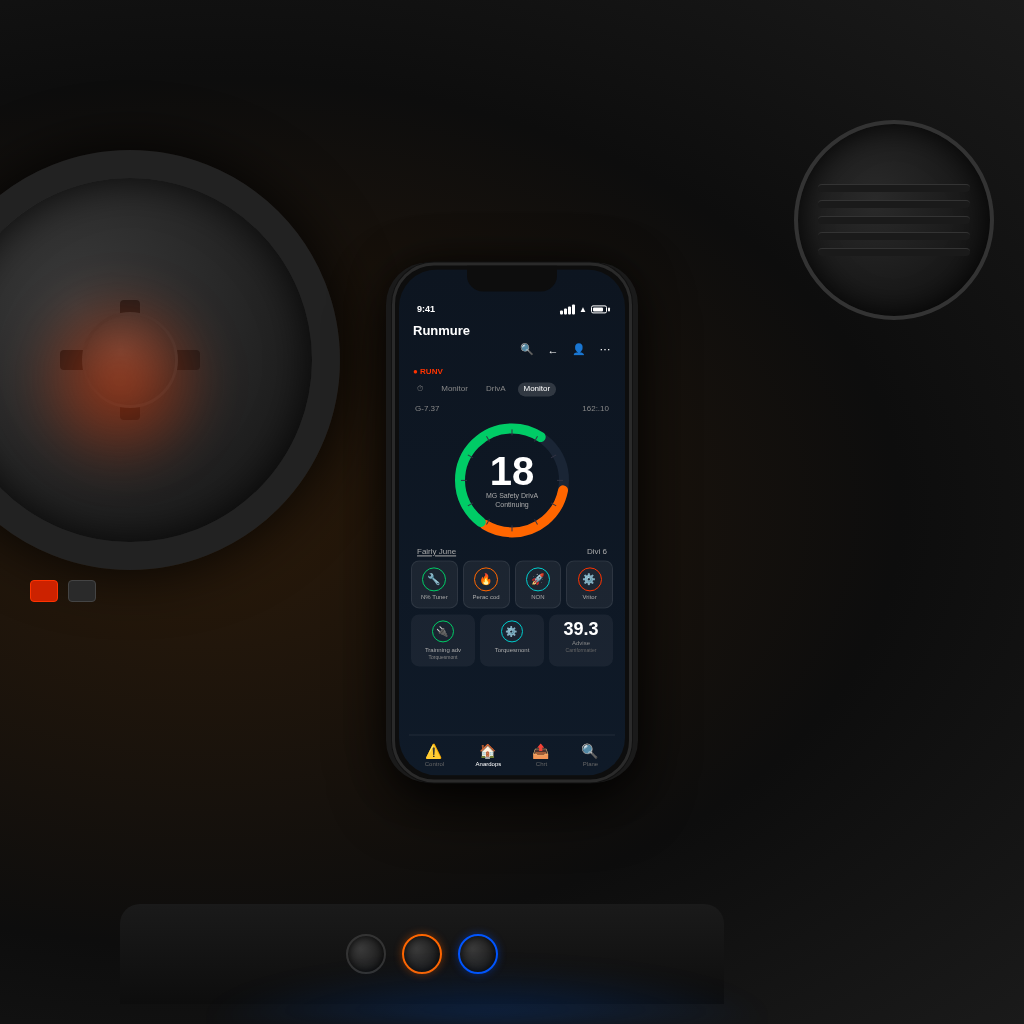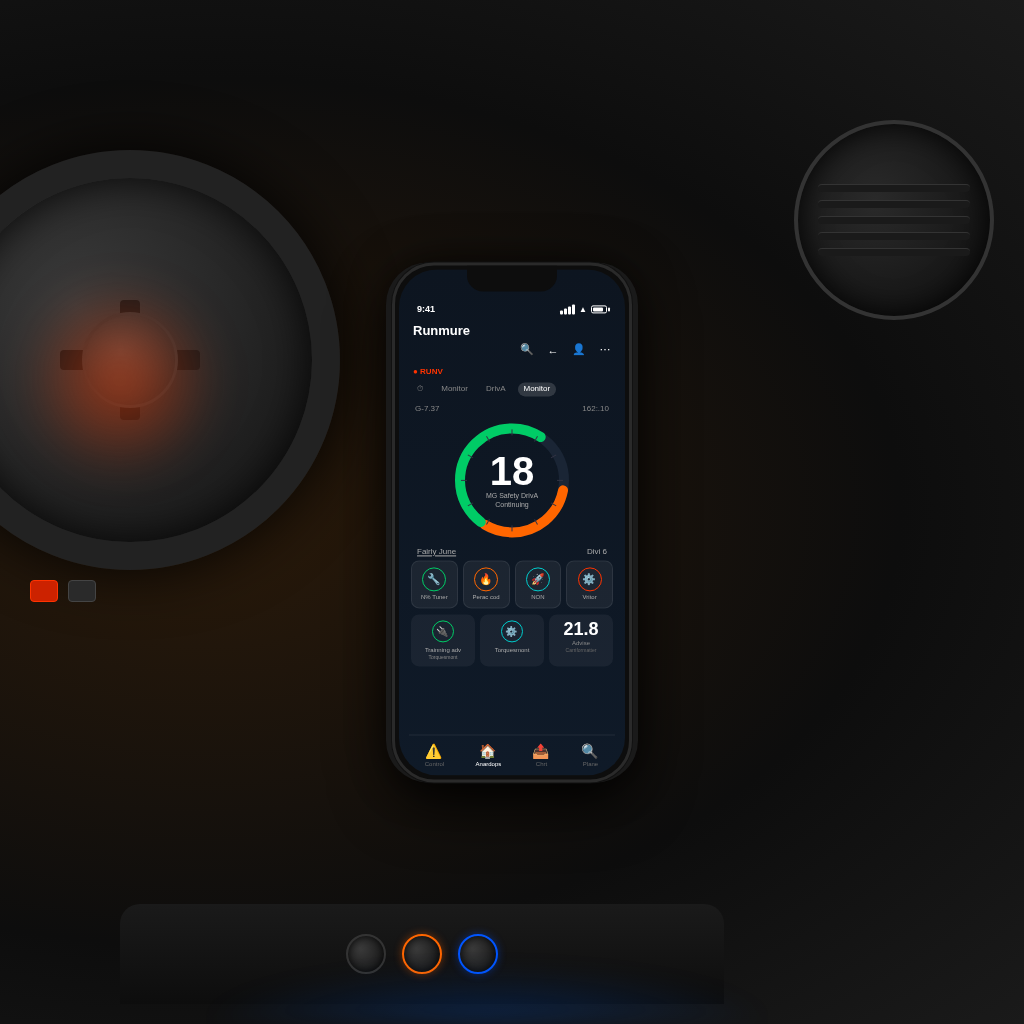--- a/index.html
+++ b/index.html
@@ -657,21 +657,21 @@
           <div class="feature-card2">
             <div class="card-icon-circle green" style="width:22px;height:22px;font-size:10px;border-color:#00cc66;color:#00cc66;">🔌</div>
             <div class="card-label" style="color:#aaa;font-size:6px;text-align:center;margin-top:2px;">Trainning adv</div>
             <div style="color:#888;font-size:5px;text-align:center;">Torquesmont</div>
           </div>
           <div class="feature-card2">
             <div class="card-icon-circle teal" style="width:22px;height:22px;font-size:10px;border-color:#00cccc;color:#00cccc;">⚙️</div>
             <div class="card-label" style="color:#aaa;font-size:6px;text-align:center;margin-top:2px;">Torquesmont</div>
           </div>
           <div class="feature-card2">
-            <div class="big-number">21.8</div>
+            <div class="big-number">39.3</div>
             <div class="card-label" style="color:#888;font-size:6px;margin-top:2px;">Advise</div>
             <div style="color:#666;font-size:5px;">Carriformatter</div>
           </div>
         </div>
 
         <div class="bottom-nav">
           <div class="nav-item">
             <span class="nav-icon">⚠️</span>
             <span class="nav-label">Control</span>
           </div>

